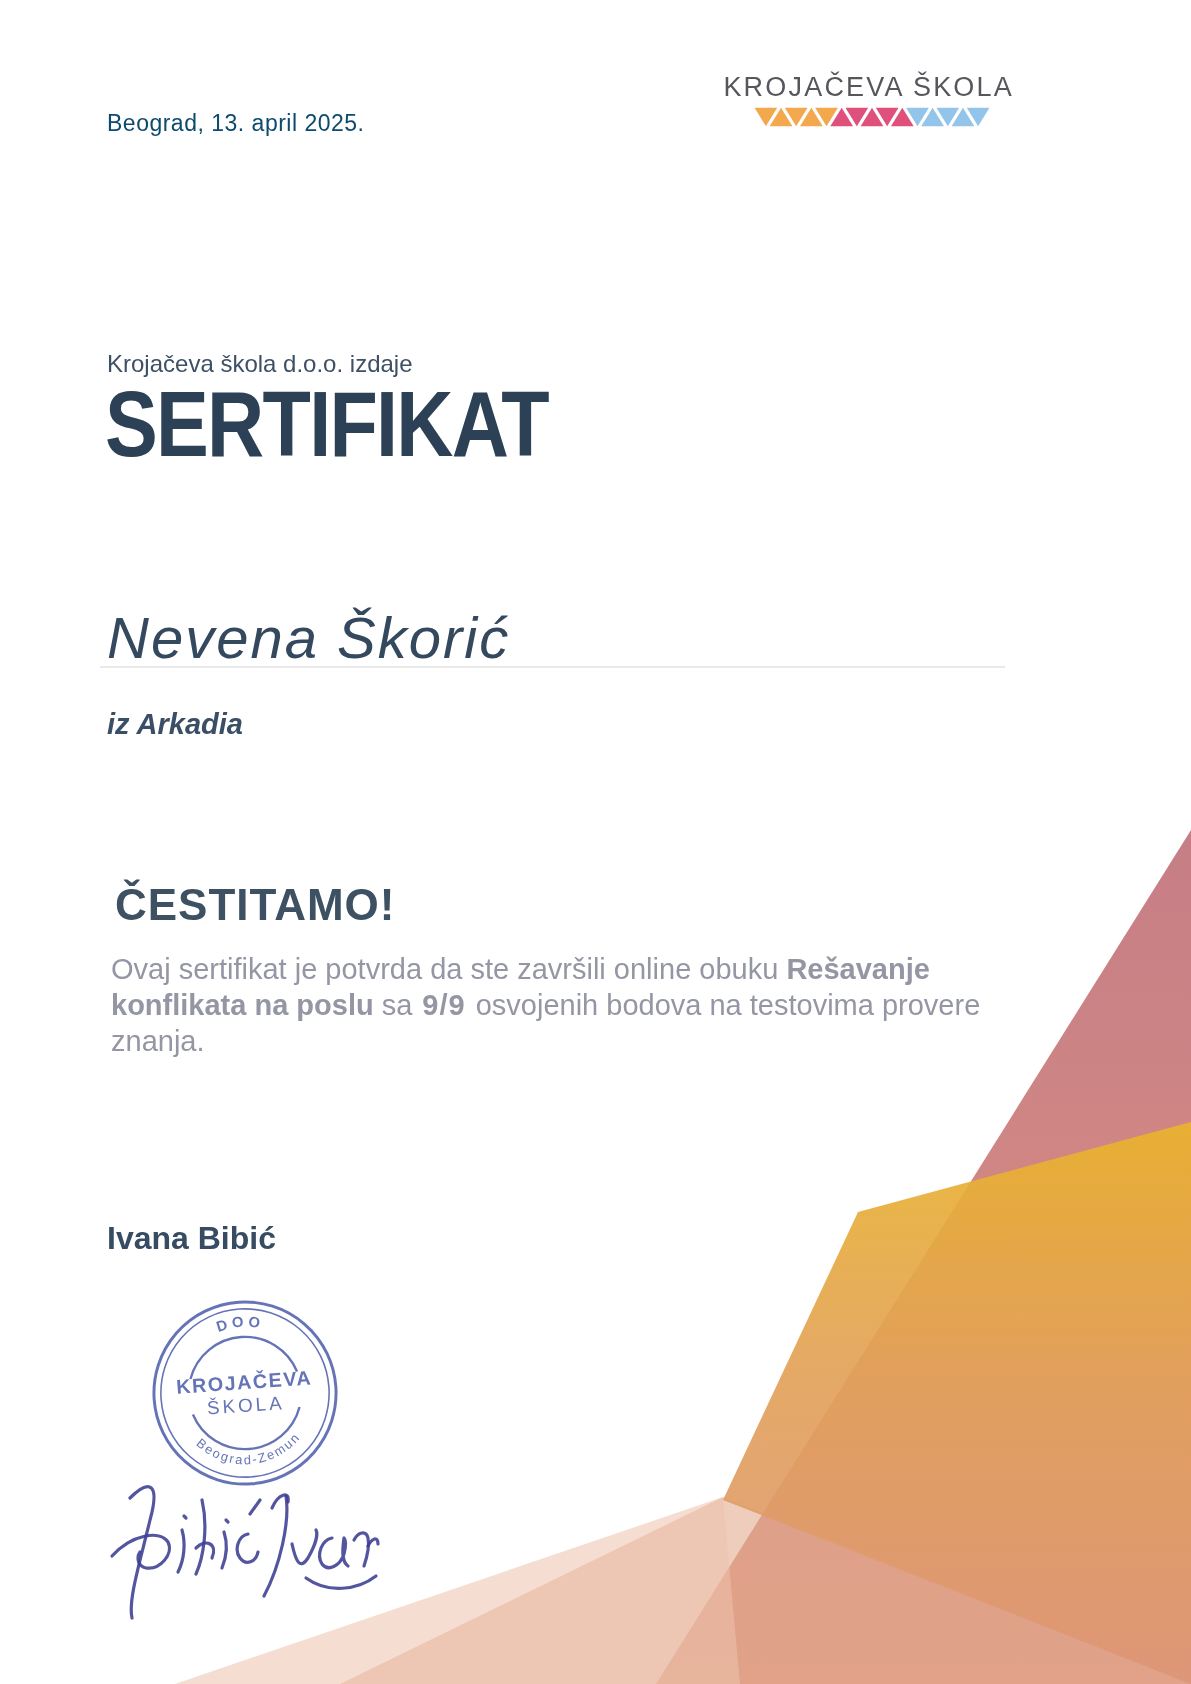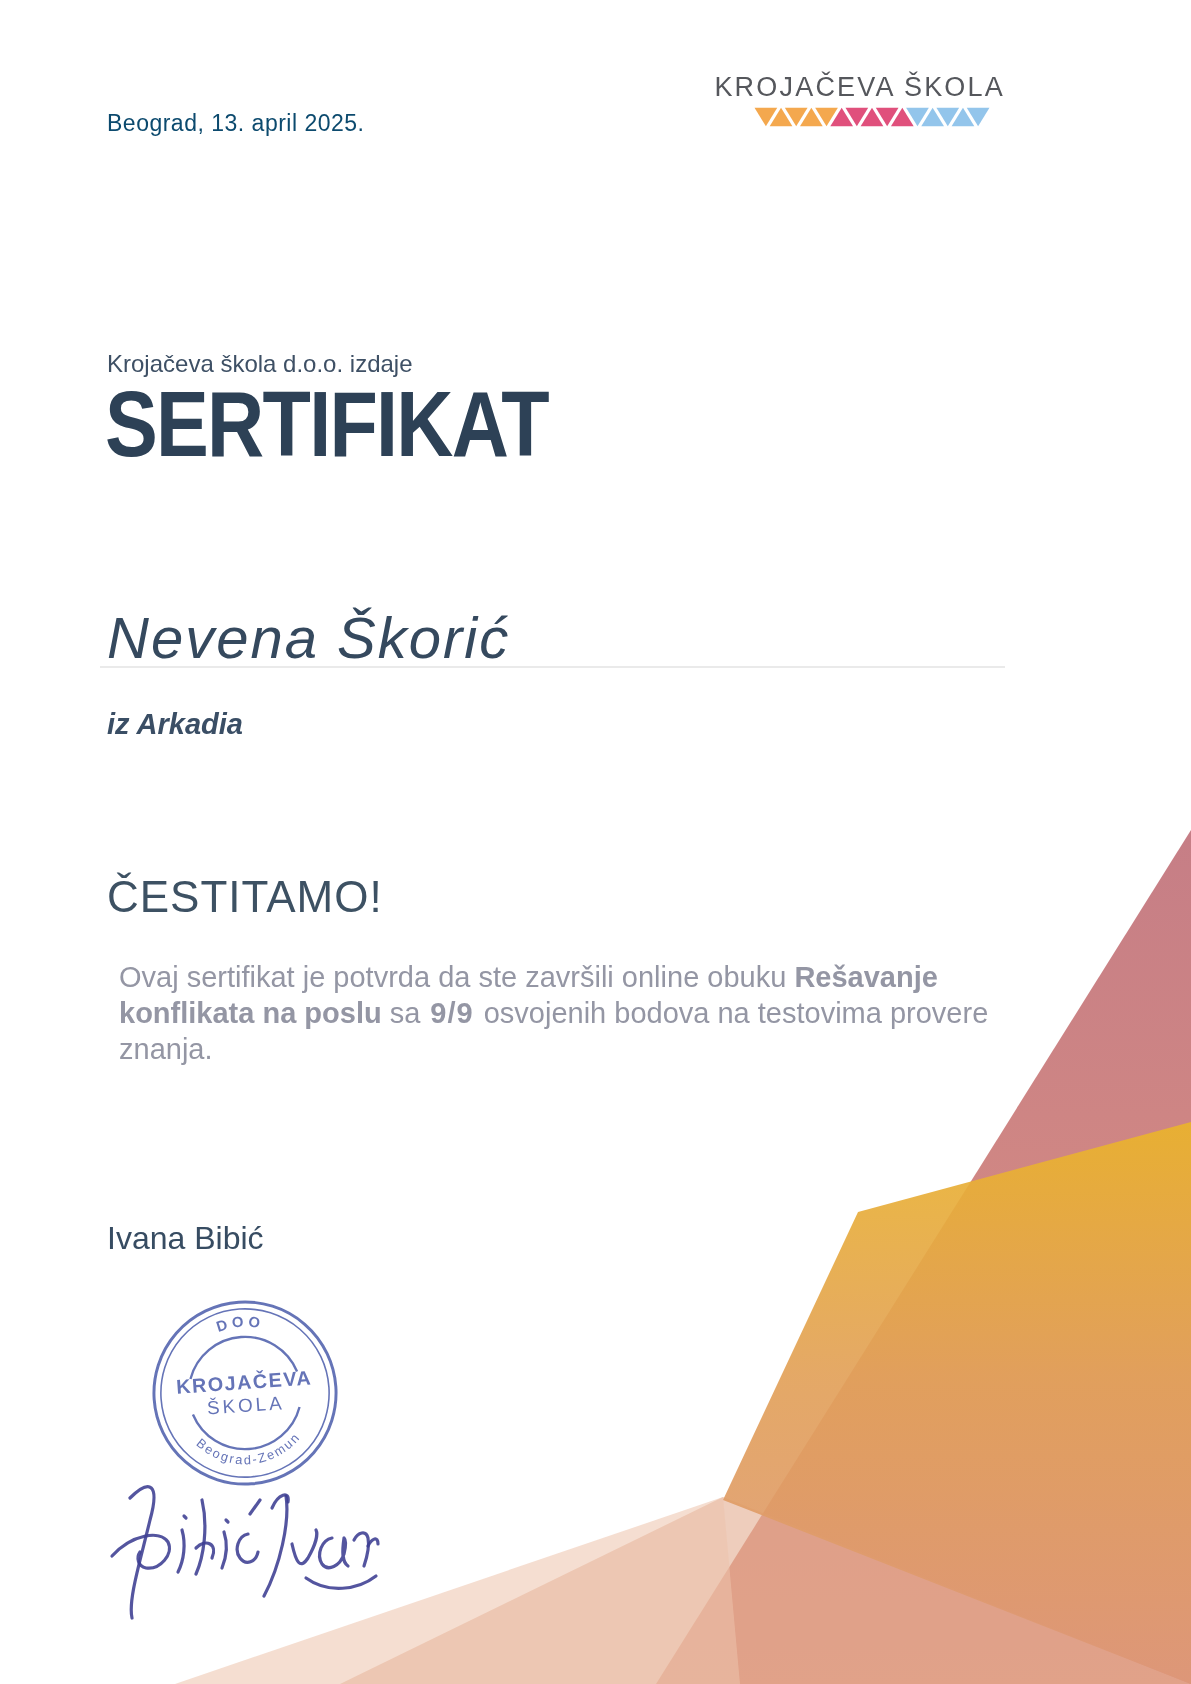--- a/index.html
+++ b/index.html
@@ -6,44 +6,44 @@
   .page{
     position:relative;
     width:1191px;height:1684px;
     background:#ffffff;
     overflow:hidden;
     font-family:"Liberation Sans", sans-serif;
   }
   .abs{position:absolute;}
   .bg-shapes{position:absolute;left:0;top:0;width:1191px;height:1684px;pointer-events:none;}
   .date{left:107px;top:110px;font-size:23px;color:#0c4a6e;letter-spacing:.5px;}
-  .logo-text{right:186px;top:72px;font-size:27px;letter-spacing:2.2px;color:#55575C;white-space:nowrap;}
+  .logo-text{right:177px;top:72px;font-size:27px;letter-spacing:2.2px;color:#55575C;white-space:nowrap;}
   .logo-band{left:753px;top:106px;width:238px;height:22px;}
   .issuer{left:107px;top:350px;font-size:24px;color:#3E5065;}
   .title{
     left:105px;top:378px;margin:0;
     font-size:92px;font-weight:bold;color:#2D4156;
     letter-spacing:-2px;line-height:1;
     transform:scaleX(.86);transform-origin:left top;white-space:nowrap;
   }
   .recipient-name{
     left:107px;top:604px;
     font-family:Liberation Sans, sans-serif;font-style:italic;
     font-size:58px;color:#35495E;letter-spacing:2px;white-space:nowrap;
   }
   .name-underline{left:100px;top:666px;width:905px;height:2px;background:#EAEAEA;}
   .recipient-origin{left:107px;top:708px;font-size:29px;font-style:italic;font-weight:bold;color:#3A4E65;text-align:right;}
-  .congrats{left:107px;top:872px;margin:0;font-size:44px;font-weight:400;color:#3D5163;letter-spacing:1px;}
+  .congrats{left:107px;top:872px;margin:8px;font-size:44px;font-weight:700;color:#3D5163;letter-spacing:1px;}
   .body-paragraph{
-    left:107px;top:947px;width:910px;margin:12px;
+    left:107px;top:947px;width:910px;margin:4px;
     font-size:29px;line-height:36px;color:#9496A4;
   }
   .body-paragraph .b{font-weight:bold;}
   .body-paragraph .score{padding:0 10px;letter-spacing:1px;}
-  .signatory-name{left:107px;top:1220px;font-size:32px;color:#374C62;}
+  .signatory-name{left:107px;top:1220px;font-size:32px;color:#374C62;font-weight:bold;}
   .signatory-title{left:107px;top:1260px;font-size:27px;color:#9B9CA9;letter-spacing:.3px;}
   .stamp{left:149px;top:1297px;width:192px;height:192px;transform:rotate(-4deg);opacity:.82;}
   .stamp text{fill:#4456A8;font-family:"Liberation Sans", sans-serif;}
   .stamp .ring{stroke:#4456A8;fill:none;}
   .signature{left:100px;top:1478px;width:280px;height:160px;}
   .signature path{stroke:#3C3E92;stroke-width:3.2;fill:none;stroke-linecap:round;stroke-linejoin:round;opacity:.88;}
 </style>
 </head>
 <body>
 

